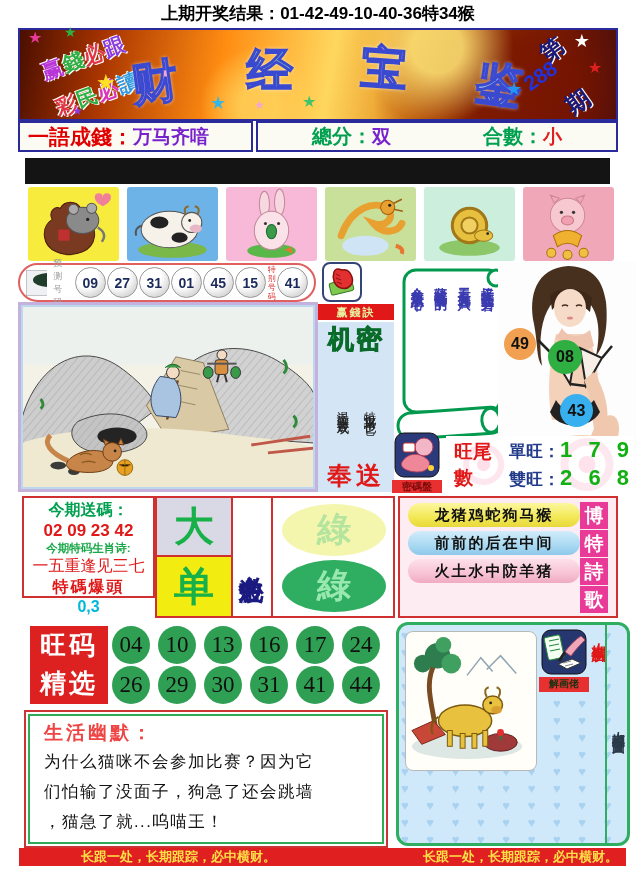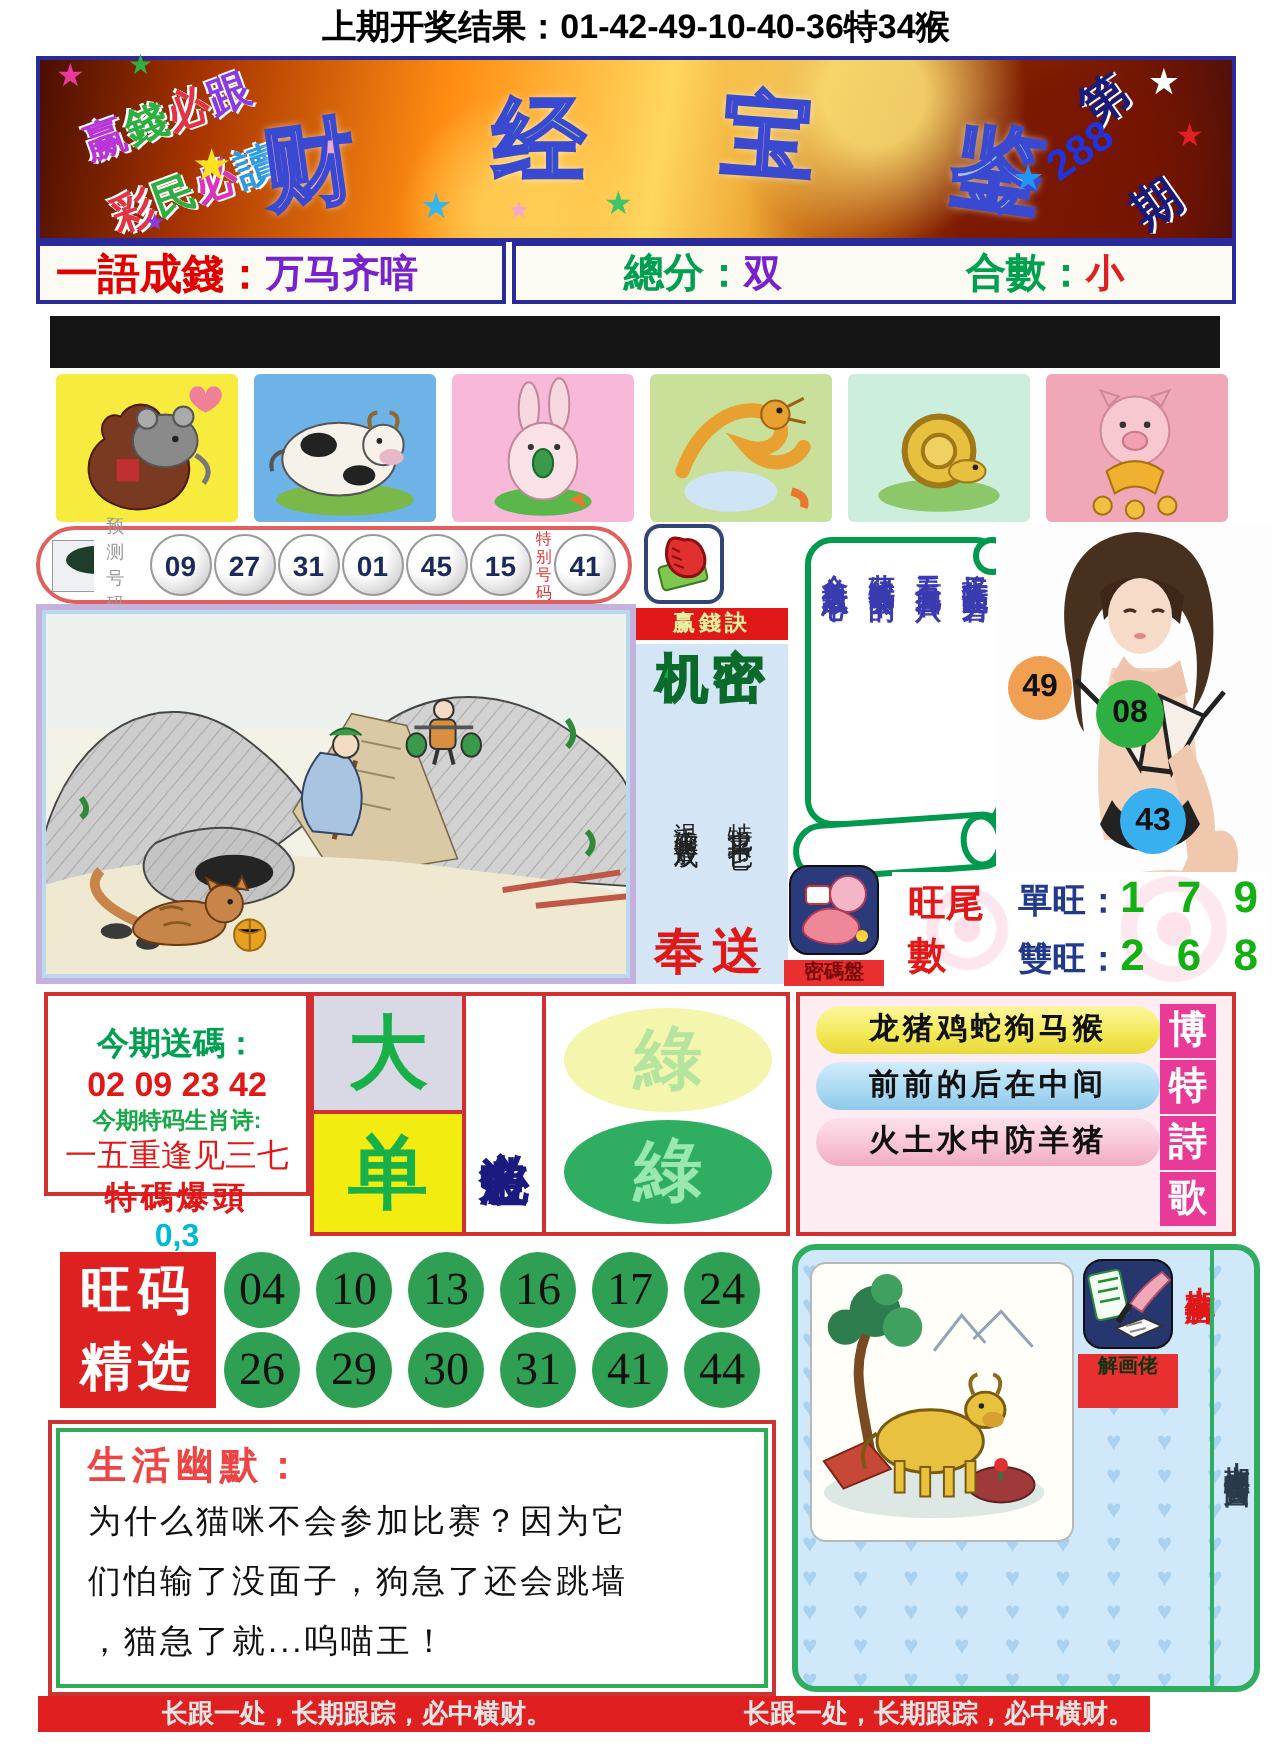--- a/index.html
+++ b/index.html
@@ -106,21 +106,21 @@
   #tailpanel{left:446px;top:436px;width:188px;height:57px;background:#fff;display:flex;align-items:center;
     background:radial-gradient(circle at 20% 50%, rgba(250,140,180,.28) 0 6px, transparent 7px 14px, rgba(250,140,180,.22) 15px 20px, transparent 21px),
                radial-gradient(circle at 75% 50%, rgba(250,140,180,.25) 0 8px, transparent 9px 18px, rgba(250,140,180,.2) 19px 26px, transparent 27px),#fff;}
   #tail-title{color:#e01818;font-weight:bold;font-size:19px;margin:0 4px 0 8px;}
   .tailrow{white-space:nowrap;line-height:26px;}
   .tailrow b{color:#223a8a;font-size:17px;}
   .tailrow span{color:#12b012;font-size:22px;font-weight:bold;letter-spacing:5px;}
 
   
   .redcell{border:2px solid #d03030;background:#fff;}
-  #sendblock{left:22px;top:496px;width:133px;height:102px;text-align:center;padding-top:14px;}
+  #sendblock{left:22px;top:496px;width:133px;height:102px;text-align:center;padding-top:2px;}
   #send-title{color:#00a050;font-weight:bold;font-size:16px;}
   #send-codes{color:#e01818;font-weight:bold;font-size:17px;}
   #send-poemlbl{color:#18a848;font-size:11.5px;font-weight:bold;}
   #send-poem{color:#e01818;font-weight:normal;font-size:16px;}
   #send-burst{color:#e01818;font-weight:bold;font-size:16px;letter-spacing:2px;}
   #send-burstval{color:#00b8d8;font-weight:bold;font-size:16px;}
   #cell-big{left:155px;top:496px;width:78px;height:61px;background:#d9d9e6;display:flex;align-items:center;justify-content:center;}
   #cell-single{left:155px;top:555px;width:78px;height:63px;background:#f2ec10;display:flex;align-items:center;justify-content:center;}
   .bigchar{font-size:40px;font-weight:bold;color:#18b048;}
   #wavecol{left:231px;top:496px;width:42px;height:122px;display:flex;align-items:center;justify-content:center;}
@@ -159,29 +159,29 @@
   .humor-line{color:#111;font-size:16.5px;letter-spacing:1.5px;line-height:30px;white-space:nowrap;}
 
   
   #lastbox{left:396px;top:622px;width:234px;height:224px;border:3px solid #2fae62;border-radius:12px;
     background:#cfe9fb;overflow:hidden;}
   #hearts{position:absolute;inset:0;color:#a8d2ef;font-size:13px;line-height:17px;
     letter-spacing:7px;overflow:hidden;word-break:break-all;padding:2px;}
   #cowcard{position:absolute;left:6px;top:6px;width:130px;height:138px;background:#fffef8;
     border:1px solid #b8b8b8;border-radius:8px;}
   #pen-icon{position:absolute;left:142px;top:4px;width:46px;height:46px;}
-  #pen-label{position:absolute;left:140px;top:52px;width:50px;height:27px;background:#e83030;
+  #pen-label{position:absolute;left:140px;top:52px;width:50px;height:15px;background:#e83030;
     color:#113311;font-size:10px;font-weight:bold;text-align:center;line-height:13px;}
   #last-vt1{position:absolute;left:190px;top:6px;color:#e01818;font-size:15px;font-weight:bold;letter-spacing:2px;}
   #last-divider{position:absolute;left:206px;top:0;width:2px;height:100%;background:#2fae62;}
   #last-vt2{position:absolute;left:210px;top:96px;color:#2a3a4a;font-size:13px;font-weight:bold;letter-spacing:2px;}
 
   
-  #footerbar{left:19px;top:848px;width:556px;height:18px;background:#e02020;display:flex;
-    align-items:center;color:#e5e5e5;font-size:13px;font-weight:bold;}
+  #footerbar{left:19px;top:848px;width:607px;height:18px;background:#e02020;display:flex;
+    align-items:center;color:#fde047;font-size:13px;font-weight:bold;}
   #footer-left{margin-left:62px;} #footer-right{margin-left:auto;margin-right:8px;}
 
   
   #mainpic{left:18px;top:302px;width:300px;height:190px;border:3px solid #c4b2dc;outline:2px solid #bcd8ee;outline-offset:-5px;background:#f4f2e6;}
 </style>
 </head>
 <body>
 
 <div id="page">
 

